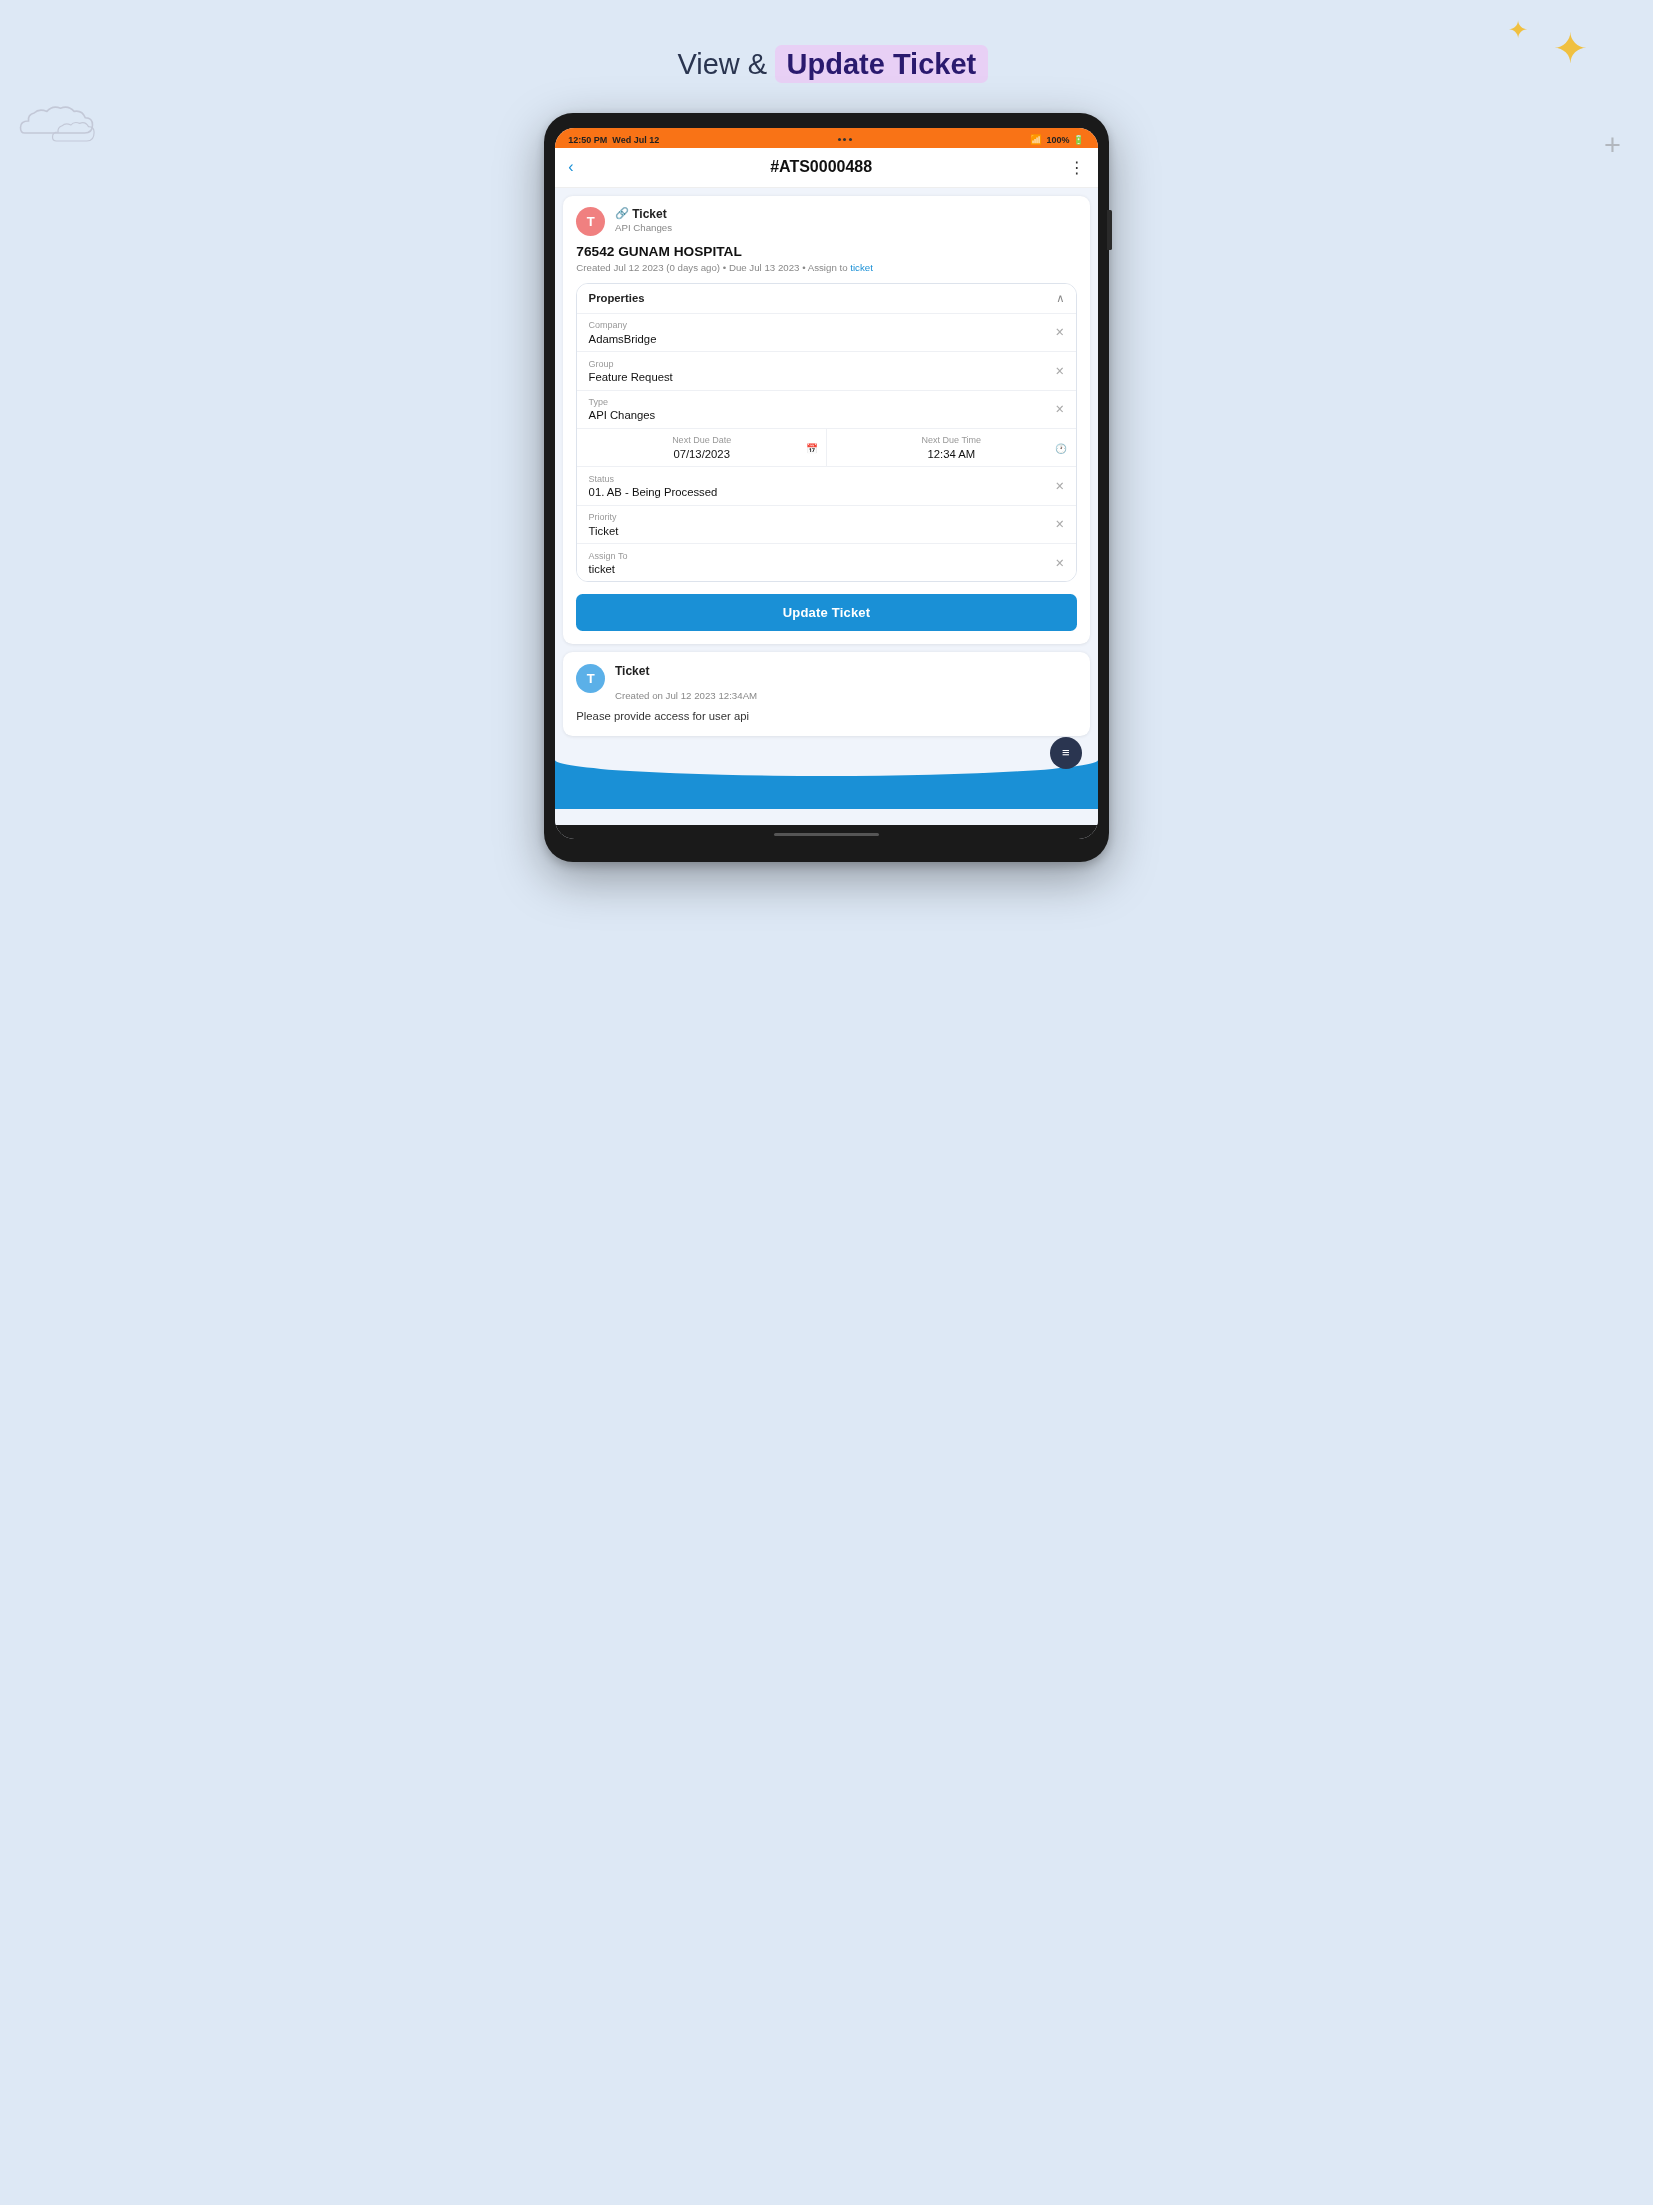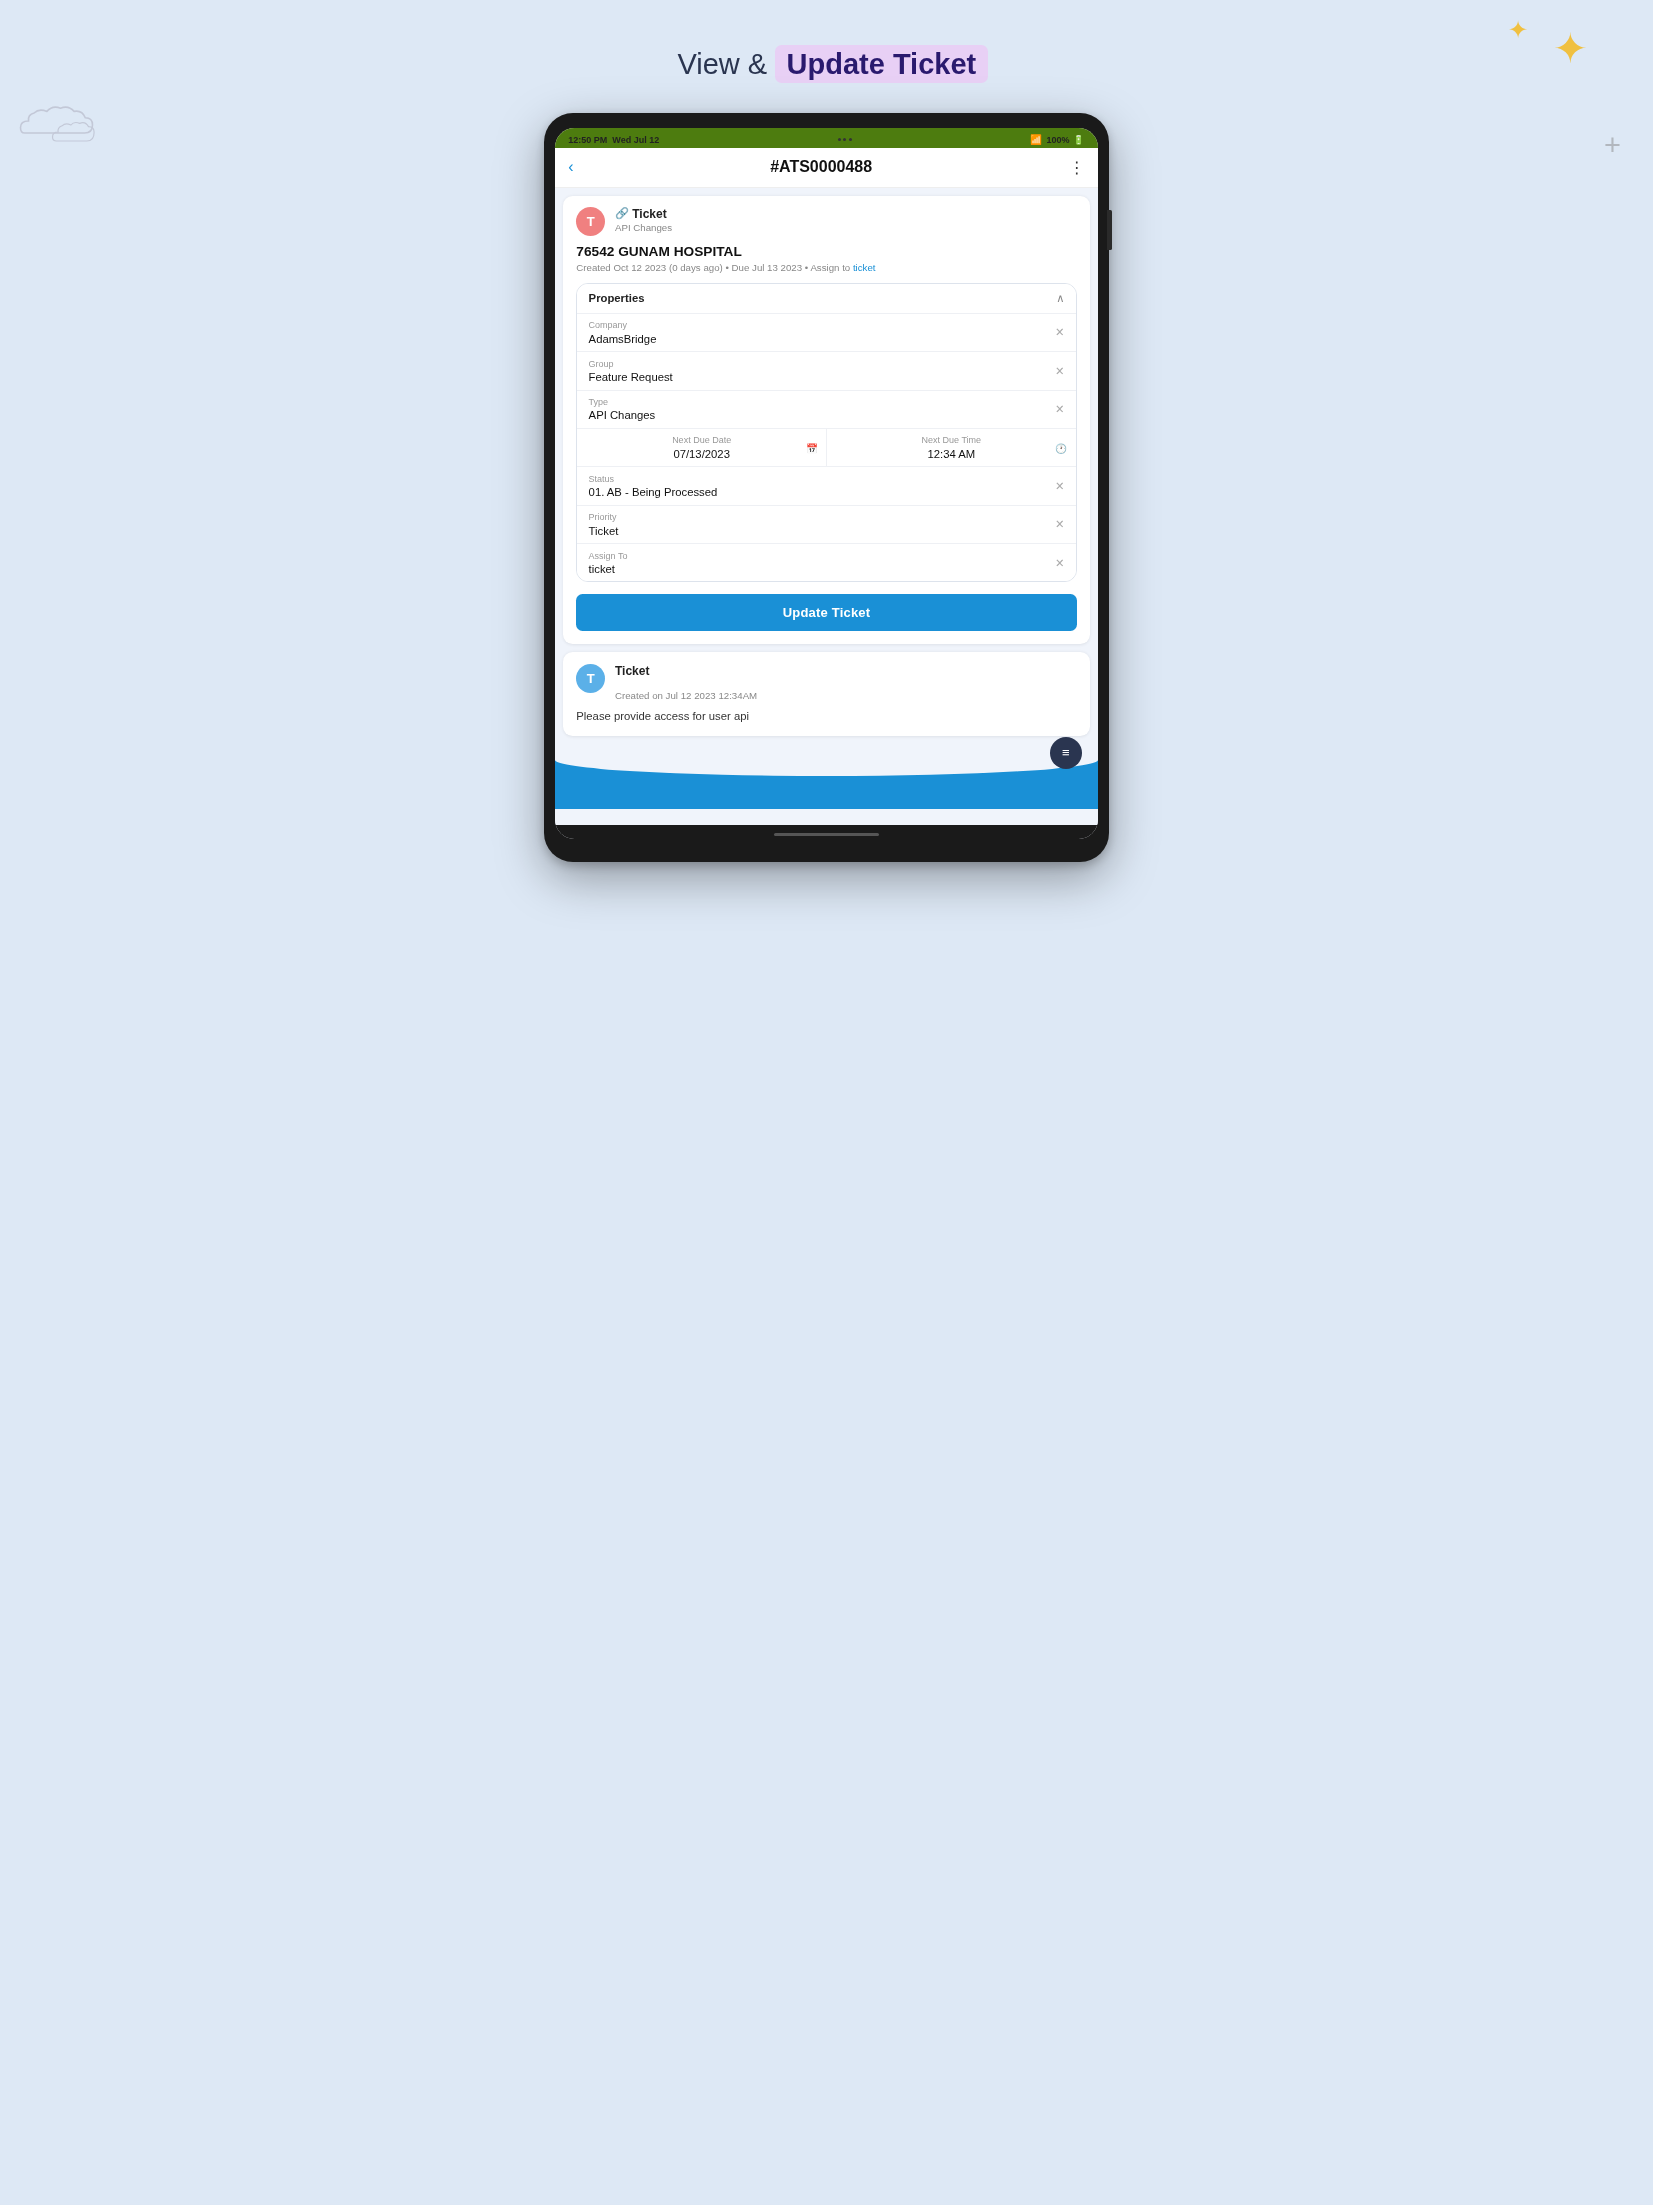--- a/index.html
+++ b/index.html
@@ -81,21 +81,21 @@
     
     .tablet-screen {
       background: #f0f4fb;
       border-radius: 19.4px;
       overflow: hidden;
       position: relative;
     }
 
     
     .status-bar {
-      background: #4d7c0f;
+      background: #f97316;
       display: flex;
       align-items: center;
       justify-content: space-between;
       padding: 6.5px 13px 3.2px;
       font-size: 9px;
       color: #222;
     }
     .status-bar-left { font-weight: 600; font-size: 9px; }
     .status-bar-center { display: flex; gap: 2.4px; }
     .status-dot { width: 3.2px; height: 3.2px; border-radius: 50%; background: #333; }
@@ -424,21 +424,21 @@
               <span class="link-icon">🔗</span>
               <span>Ticket</span>
             </div>
             <div class="ticket-type-sub">API Changes</div>
           </div>
         </div>
 
         <div class="hospital-name">76542 GUNAM HOSPITAL</div>
         <div class="ticket-meta">
           <span>Created </span>
-          <span>Oct 12 2023 (0 days ago)</span>
+          <span>Jul 12 2023 (0 days ago)</span>
           <span> • Due </span>
           <span>Jul 13 2023</span>
           <span> • Assign to </span>
           <a>ticket</a>
         </div>
 
         
         <div class="properties-section">
           <div class="properties-header">
             <span class="properties-title">Properties</span>

